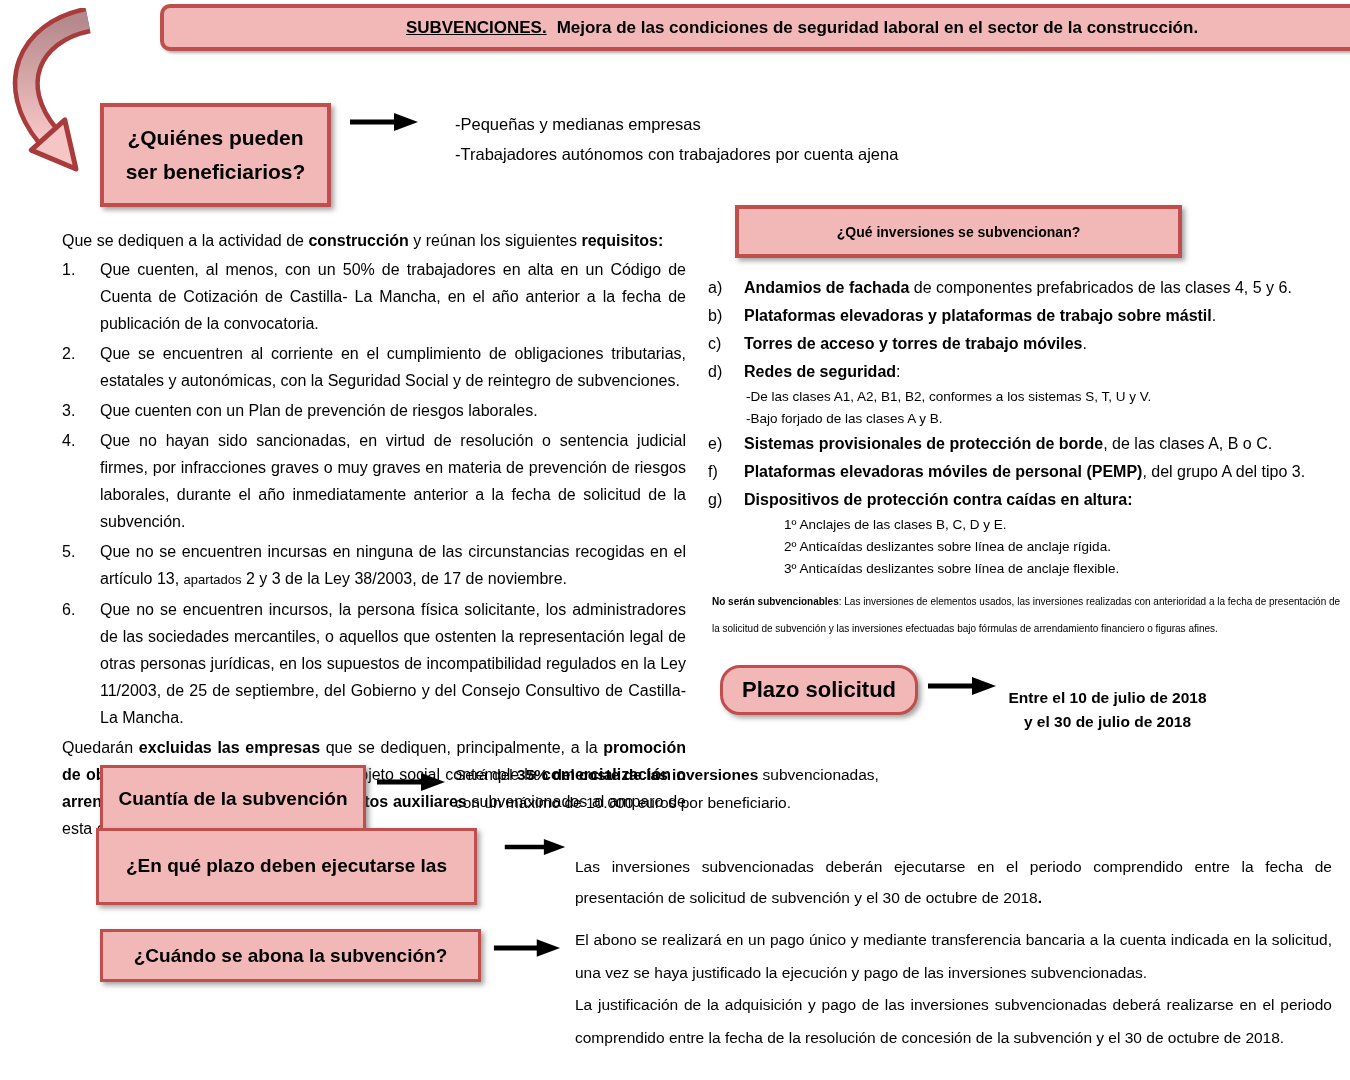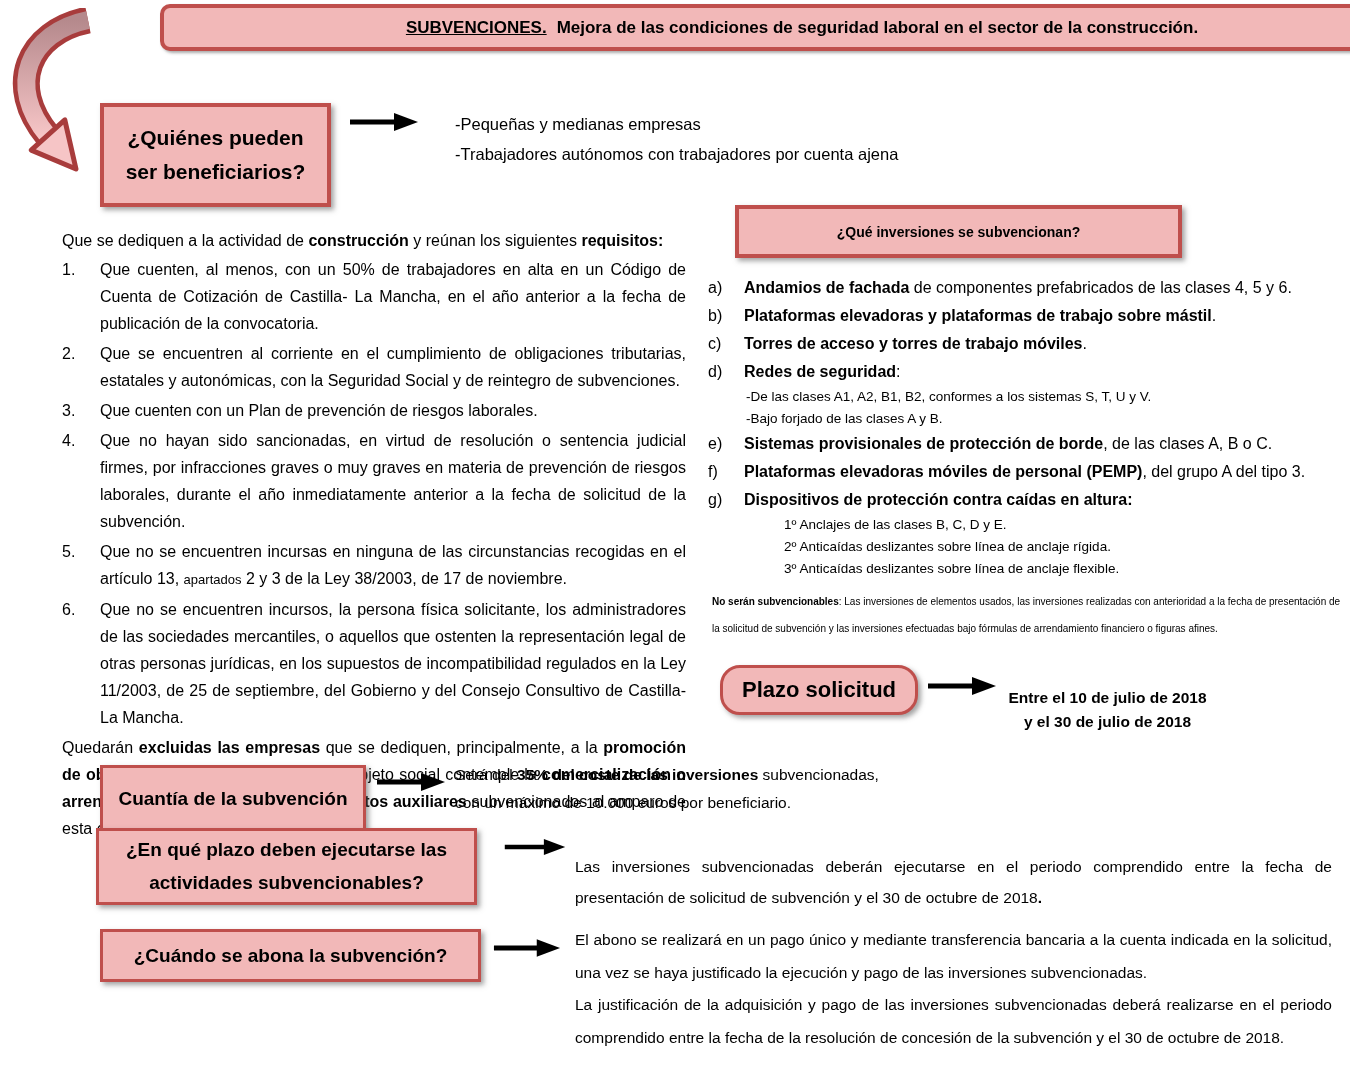--- a/index.html
+++ b/index.html
@@ -198,21 +198,20 @@
       <line x1="2" y1="11" x2="50" y2="11" stroke="#000" stroke-width="5"></line>
       <polygon points="46,2 70,11 46,20" fill="#000"></polygon>
     </svg>
   <div id="cuantia-text">
     <div><span>Será del </span><span class="b">35% del coste de las inversiones</span><span> subvencionadas,</span></div>
     <div>con un máximo de 10.000 euros por beneficiario.</div>
   </div>
 
   <div class="pinkbox" id="ejecucion-box">
     <span>¿En qué plazo deben ejecutarse las</span>
-    <span>actividades subvencionables?</span>
   </div>
   <svg class="arrow" style="left:503px;top:836px" width="64" height="22" viewBox="0 0 72 22">
       <line x1="2" y1="11" x2="50" y2="11" stroke="#000" stroke-width="5"></line>
       <polygon points="46,2 70,11 46,20" fill="#000"></polygon>
     </svg>
   <p id="ejecucion-text"><span>Las inversiones subvencionadas deberán ejecutarse en el periodo comprendido entre la fecha de presentación de solicitud de subvención y el 30 de octubre de 2018</span><span class="b">.</span></p>
 
   <div class="pinkbox" id="abono-box">
     <span>¿Cuándo se abona la subvención?</span>
   </div>

